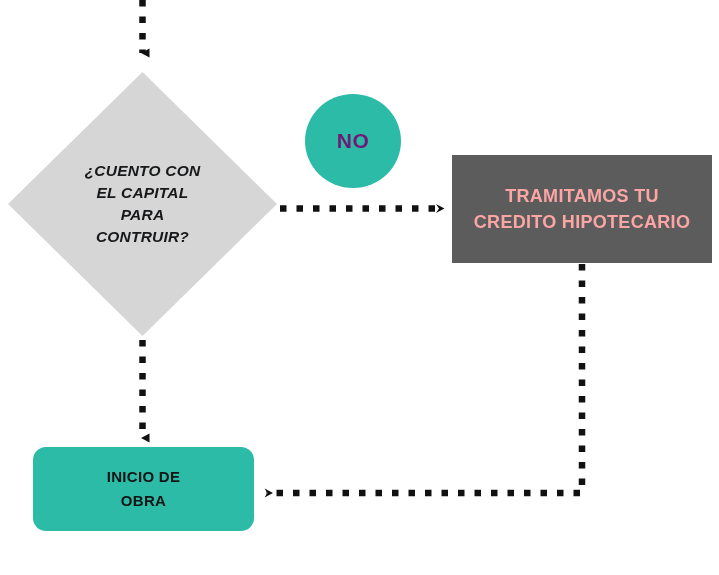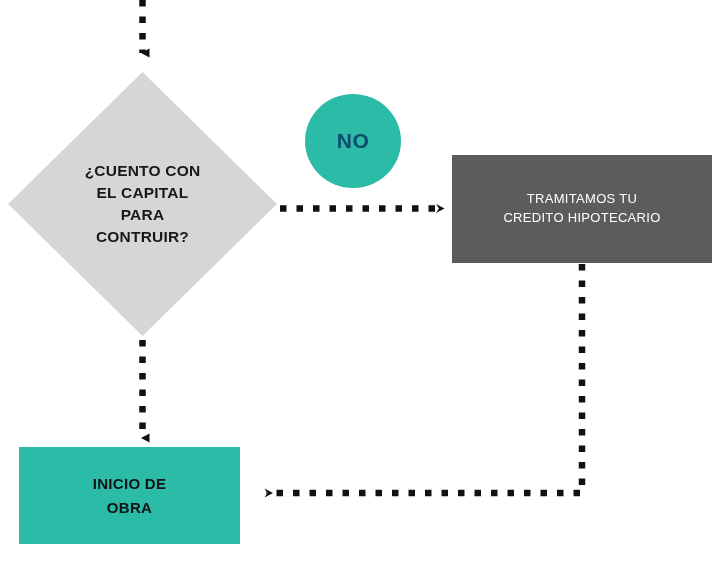--- a/index.html
+++ b/index.html
@@ -32,20 +32,21 @@
     justify-content: center;
     text-align: center;
   }
 
   
   #decision-wrap {
     left: 8px;
     top: 72px;
     width: 269px;
     height: 264px;
+    font-style: italic;
   }
   #decision-shape {
     position: absolute;
     left: 0; top: 0;
     width: 100%;
     height: 100%;
     background: #d6d6d6;
     clip-path: polygon(50% 0%, 100% 50%, 50% 100%, 0% 50%);
   }
   #decision-label {
@@ -62,55 +63,55 @@
 
   
   #credit-box {
     left: 452px;
     top: 155px;
     width: 260px;
     height: 108px;
     background: #5c5c5c;
   }
   #credit-box-label {
-    font-size: 13px;
-    font-weight: normal;
-    color: #ffffff;
+    font-size: 18px;
+    font-weight: bold;
+    color: #fca5a5;
     line-height: 1.45;
     letter-spacing: 0.3px;
     white-space: pre-line;
   }
 
   
   #inicio-box {
-    left: 19px;
+    left: 33px;
     top: 447px;
     width: 221px;
-    height: 97px;
+    height: 84px;
     background: #2bbba7;
-    border-radius: 0;
+    border-radius: 13px;
   }
   #inicio-box-label {
     font-size: 15px;
     font-weight: bold;
     color: #111315;
     line-height: 1.6;
     letter-spacing: 0.3px;
     white-space: pre-line;
   }
 
   
   .badge-circle {
     position: absolute;
     background: #2bbba7;
     border-radius: 50%;
     display: flex;
     align-items: center;
     justify-content: center;
-    color: #0c4a6e;
+    color: #701a75;
     font-weight: bold;
     letter-spacing: 0.5px;
   }
   #badge-no {
     left: 305px;
     top: 94px;
     width: 96px;
     height: 94px;
     font-size: 21px;
   }

